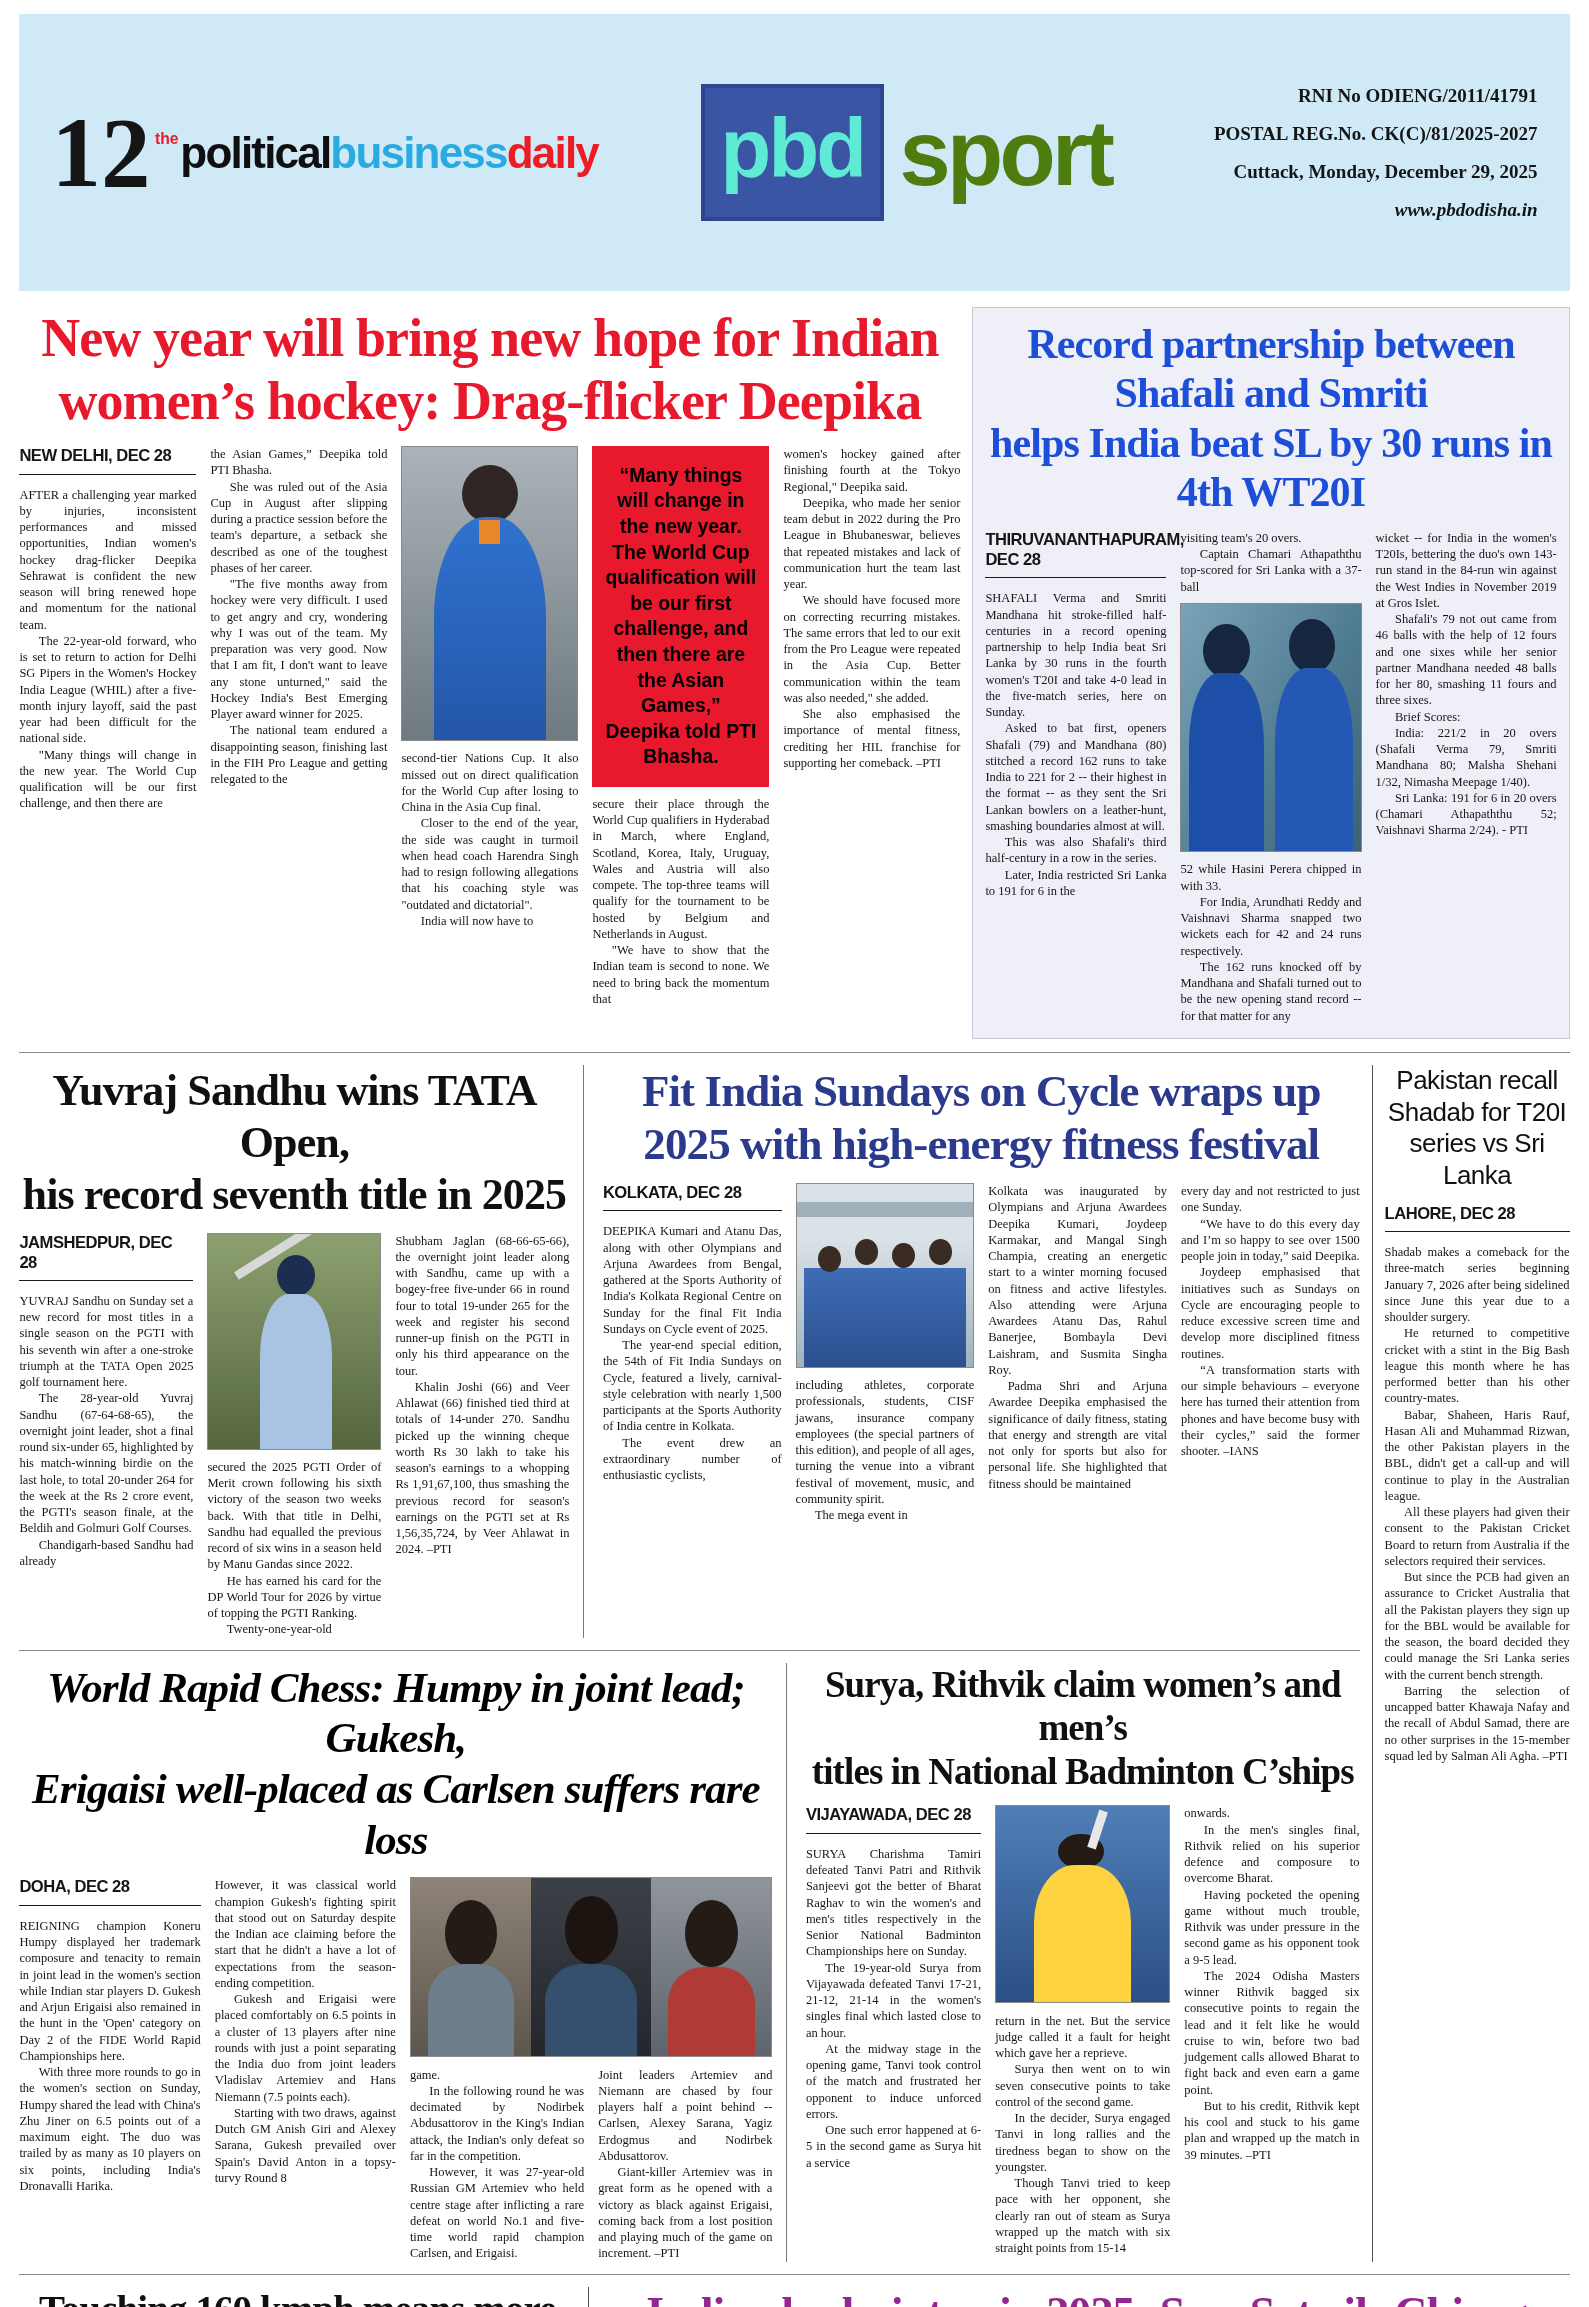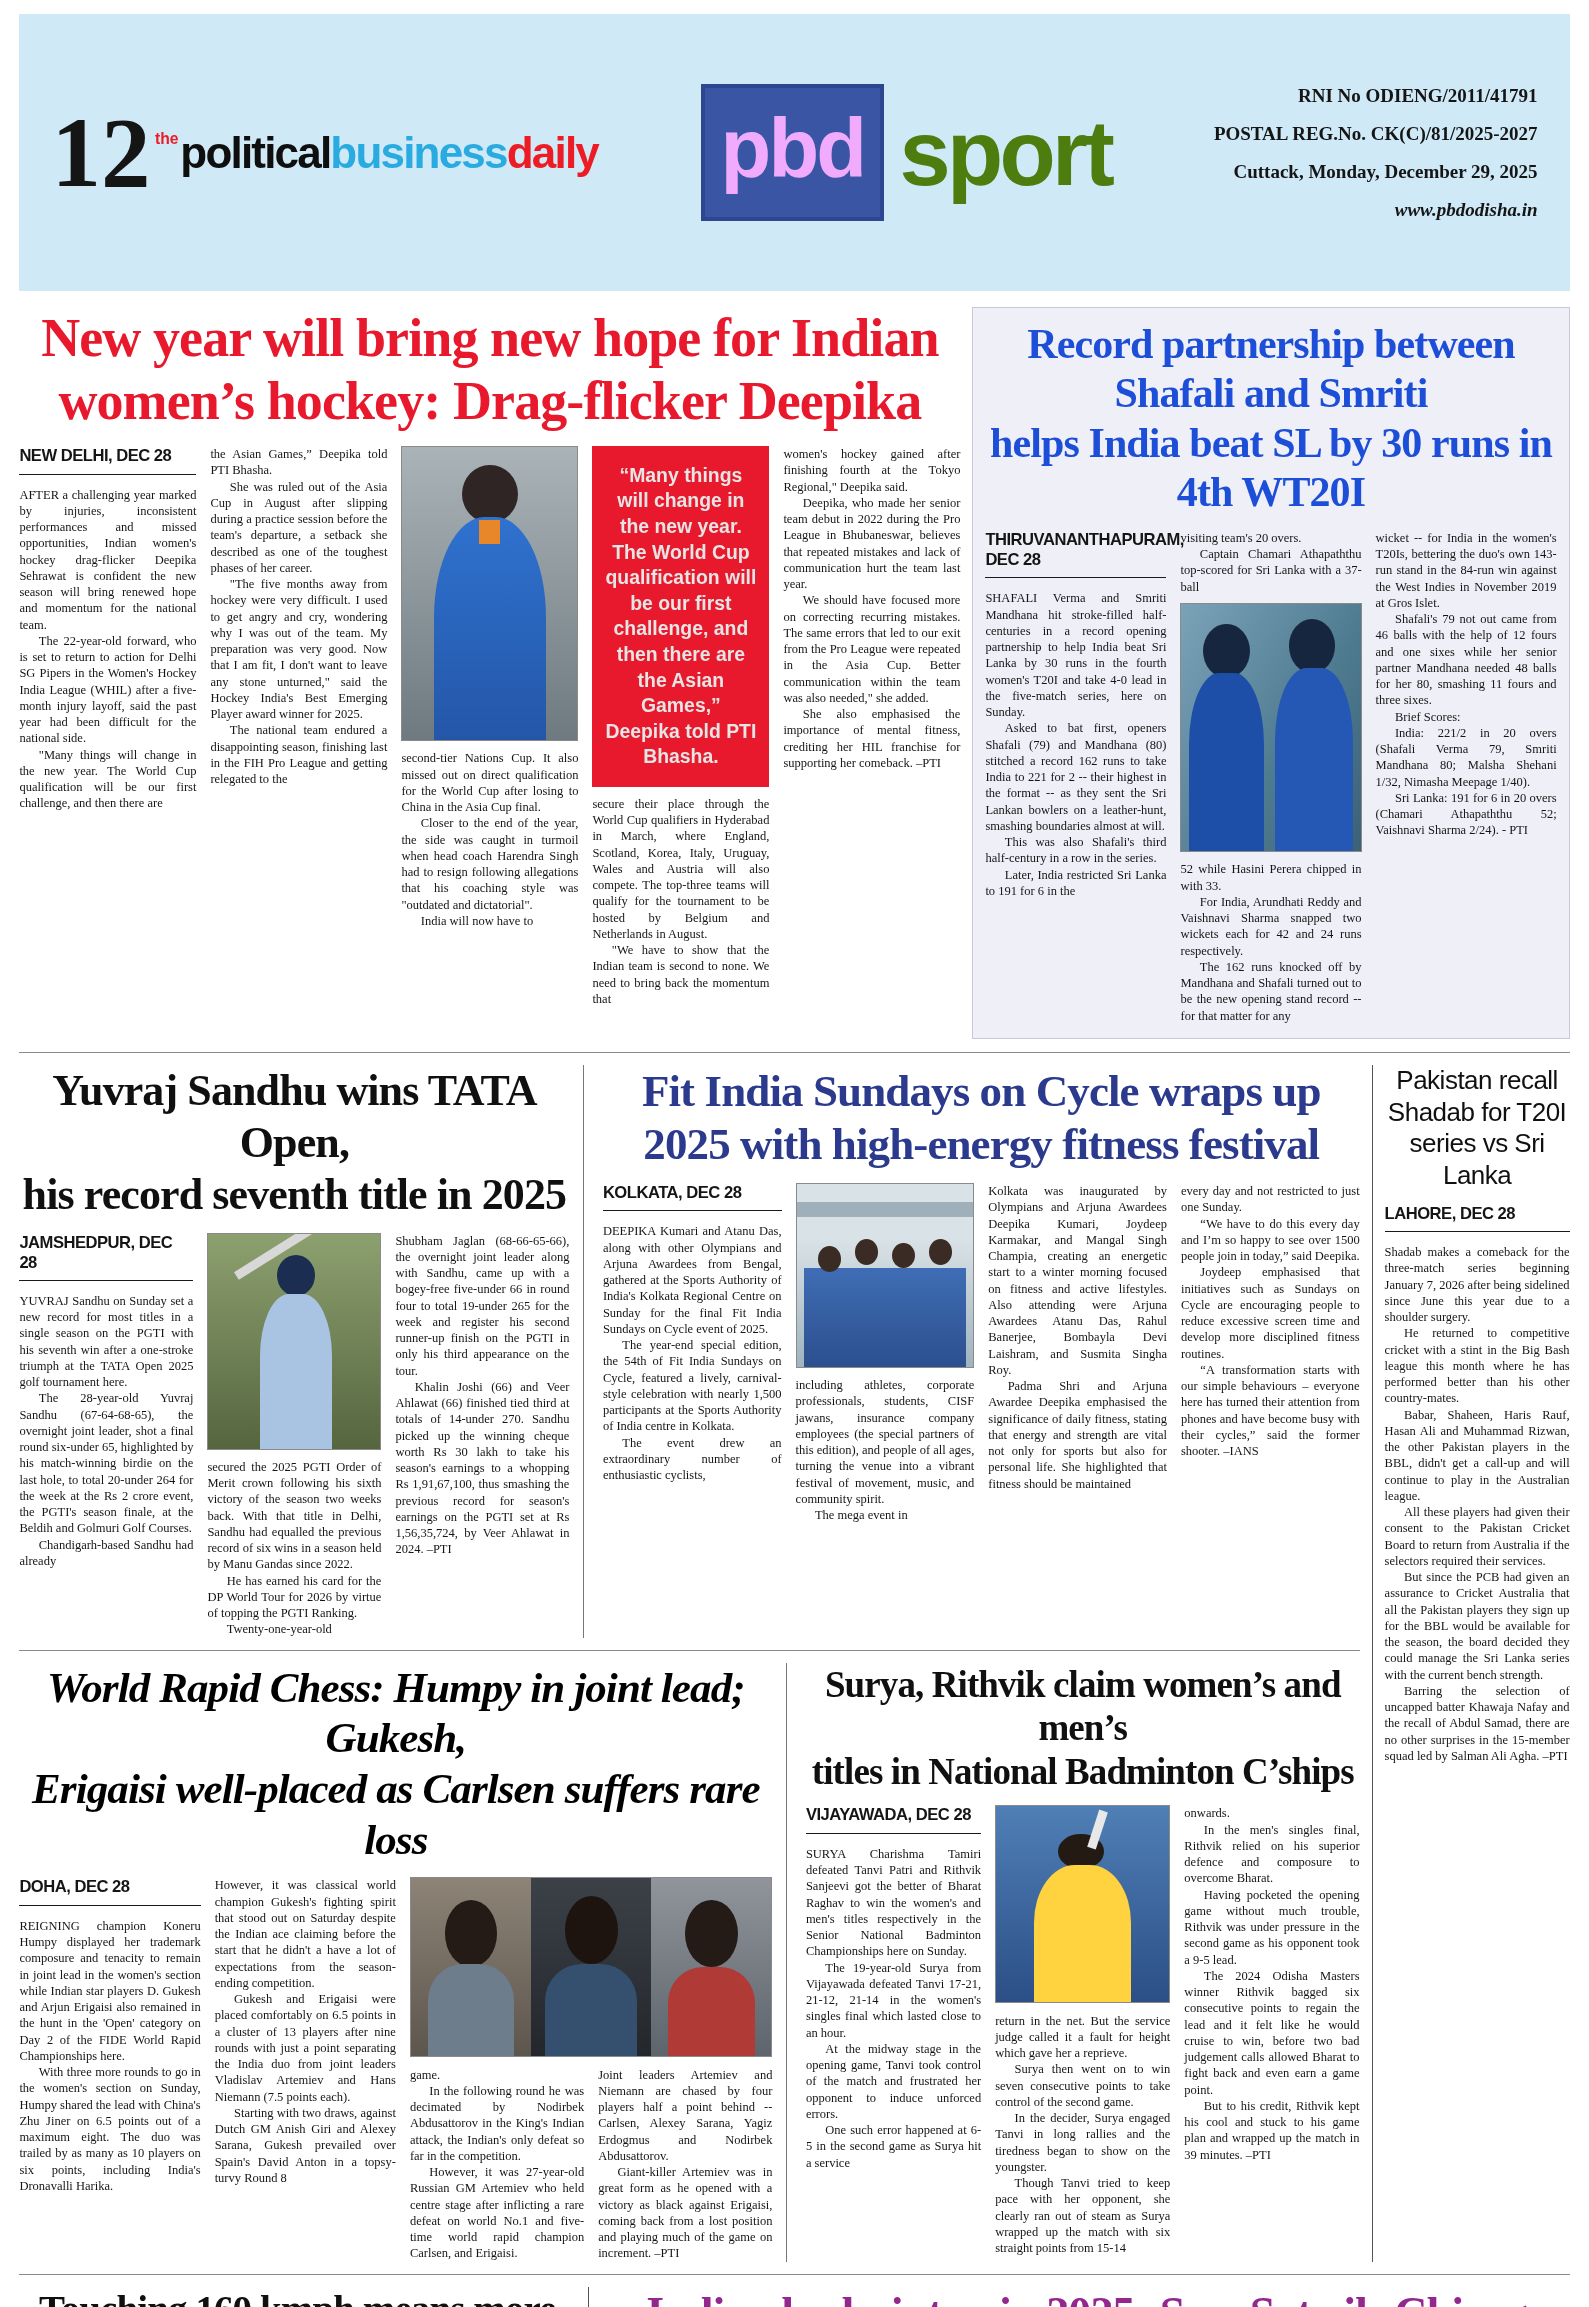--- a/index.html
+++ b/index.html
@@ -12,21 +12,21 @@
             justify-content:space-between;padding:0 32px;margin-bottom:15.7px;}
   .mh-left{display:flex;align-items:center;gap:4.6px;}
   .pageno{font-size:99px;font-weight:bold;line-height:1;font-family:"Liberation Serif",serif;}
   .logowords{font-family:"Liberation Sans",sans-serif;font-weight:bold;letter-spacing:-1.8px;
              font-size:44px;line-height:1;white-space:nowrap;}
   .lg-the{color:#ed1c24;font-size:15.7px;letter-spacing:0;vertical-align:top;margin-right:1.8px;}
   .lg-pol{color:#0f0f0f;}
   .lg-biz{color:#29abe2;}
   .lg-daily{color:#ed1c24;}
   .mh-center{display:flex;align-items:center;gap:15.7px;}
-  .pbdbox{background:#3b55a5;border:4.6px solid #2e4690;color:#f0abfc;font-family:"Liberation Sans",sans-serif;
+  .pbdbox{background:#3b55a5;border:4.6px solid #2e4690;color:#5eead4;font-family:"Liberation Sans",sans-serif;
           font-weight:bold;font-size:83px;line-height:1;padding:18.5px 15.7px 27px;letter-spacing:-2.8px;}
   .sportword{color:#4d7c0f;font-family:"Liberation Sans",sans-serif;font-weight:bold;
              font-size:92px;letter-spacing:-3.7px;line-height:1;}
   .mh-right{text-align:right;font-weight:bold;font-size:19px;line-height:2.0;}
   .mh-right .site{font-style:italic;}
 
   
   .hl{font-weight:bold;text-align:center;margin:0 0 12px;line-height:1.18;letter-spacing:-0.9px;}
   .hl div{display:block;}
   .hl-red{color:#e8192c;font-size:54px;}
@@ -42,21 +42,21 @@
 
   .dateline{font-family:"Liberation Sans",sans-serif;font-weight:bold;font-size:16.6px;
             letter-spacing:-0.5px;border-bottom:1.4px solid #1a1a1a;padding-bottom:7.4px;margin:0 0 12px;}
   .cols{display:flex;gap:14px;align-items:stretch;}
   .col{flex:1;min-width:0;}
   .twin{flex:2;min-width:0;display:flex;flex-direction:column;}
   .twin .cols{flex:1;}
   .para{margin:0;text-align:justify;font-size:12.5px;line-height:1.30;}
   .para + .para{text-indent:19.4px;}
 
-  .quote-box{background:#e8192c;color:#e5e5e5;font-family:"Liberation Sans",sans-serif;
+  .quote-box{background:#e8192c;color:#000000;font-family:"Liberation Sans",sans-serif;
              font-weight:bold;font-size:19.4px;line-height:1.32;text-align:center;
              padding:16.6px 11px;margin:0 0 9.2px;}
 
   
   .photo{position:relative;border:0.9px solid #8a8a8a;overflow:hidden;margin:0 0 9.2px;background:#9aa3a8;}
   .sil{position:absolute;}
   .ph-deepika{height:295px;background:linear-gradient(#aab3b8,#6e7a80);}
   .ph-shafali{height:249px;background:linear-gradient(120deg,#7ba3b8,#4e7a90 60%,#3c6177);}
   .ph-golf{height:217px;background:linear-gradient(#8da06f,#55663f);}
   .ph-fit{height:185px;background:linear-gradient(#d9e2e6 30%,#9fb3bf);}

